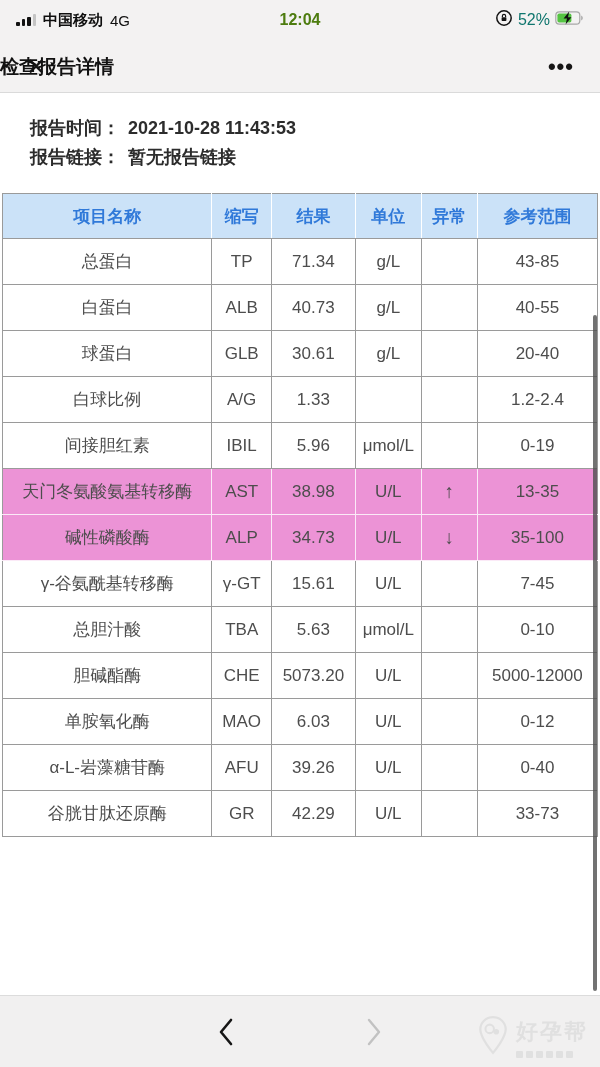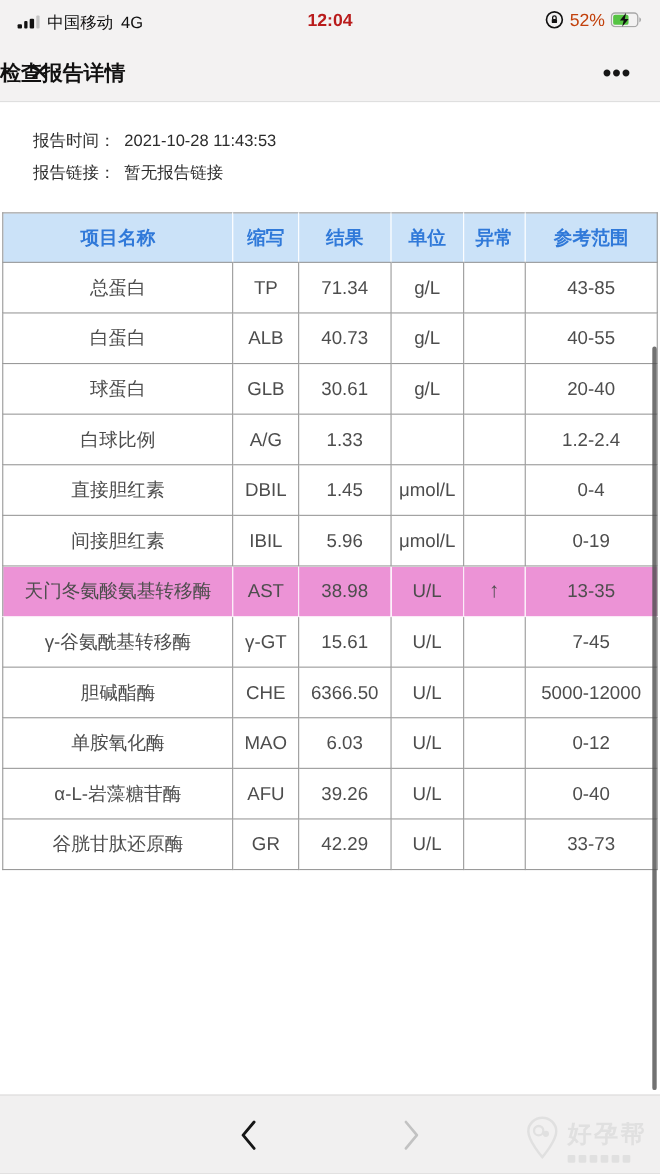--- a/index.html
+++ b/index.html
@@ -12,34 +12,34 @@
   .screen{position:relative;width:600px;height:1067px;background:#fff;overflow:hidden;margin:0 auto;}
 
   
   .chrome{position:absolute;top:0;left:0;width:100%;height:93px;background:var(--chrome-bg);border-bottom:1px solid #dadada;}
   .statusbar{position:absolute;top:0;left:0;width:100%;height:40px;display:flex;align-items:center;padding:0 16px;}
   .sb-left{display:flex;align-items:center;gap:7px;}
   .sig{display:flex;align-items:flex-end;gap:2px;height:12px;}
   .sig i{display:block;width:3.5px;border-radius:1px;background:#121212;}
   .sig i:nth-child(1){height:4.5px}.sig i:nth-child(2){height:7px}
   .sig i:nth-child(3){height:9.5px}.sig i:nth-child(4){height:12px;background:#c4c4c4;}
-  .carrier{font-size:15px;color:#0f0f0f;font-weight:400;}
+  .carrier{font-size:15px;color:#0f0f0f;font-weight:700;}
   .net{font-size:15px;color:#0f0f0f;}
-  .sb-time{position:absolute;left:0;right:0;text-align:center;font-size:16px;font-weight:bold;color:#b91c1c;}
+  .sb-time{position:absolute;left:0;right:0;text-align:center;font-size:16px;font-weight:bold;color:#4d7c0f;}
   .sb-right{margin-left:auto;display:flex;align-items:center;gap:5px;z-index:2;}
-  .pct{font-size:16px;color:#c2410c;}
+  .pct{font-size:16px;color:#0f766e;}
   
   .navbar{position:absolute;top:40px;left:0;width:100%;height:53px;display:flex;align-items:center;padding:0 26px;}
   .close-x{font-size:24px;color:#161616;line-height:1;cursor:pointer;}
   .nav-title{position:absolute;left:0;right:4px;text-align:left;font-size:19px;font-weight:bold;color:#111;}
   .more-dots{margin-left:auto;font-size:22px;font-weight:bold;color:#161616;letter-spacing:1px;z-index:2;cursor:pointer;}
 
   
   .info{position:absolute;top:93px;left:0;width:100%;padding:21px 30px 0;background:#fff;}
-  .info-row{font-size:15px;color:#2c2c2c;line-height:29px;display:flex;}
+  .info-row{font-size:18px;color:#2c2c2c;line-height:29px;display:flex;font-weight:bold;}
   .info-row .lbl{margin-right:8px;}
 
   
   .tablewrap{position:absolute;top:193px;left:2px;width:596px;}
   table{width:100%;border-collapse:collapse;table-layout:fixed;}
   th{background:var(--header-bg);color:var(--header-text);font-size:17px;font-weight:600;height:45px;
      border:1px solid #fff;border-top:1px solid var(--grid);border-bottom:1px solid var(--grid);}
   th:first-child{border-left:1px solid var(--grid);}
   th:last-child{border-right:1px solid var(--grid);}
   td{height:46px;text-align:center;font-size:17px;color:var(--cell-text);border:1px solid var(--grid);
@@ -164,55 +164,63 @@
           </tr>
           <tr>
             <td class="c-name">白球比例</td>
             <td class="c-abbr">A/G</td>
             <td class="c-result">1.33</td>
             <td class="c-unit"></td>
             <td class="c-flag"></td>
             <td class="c-range">1.2-2.4</td>
           </tr>
           <tr>
-            <td class="c-name">直接胆红素</td>
-            <td class="c-abbr">DBIL</td>
-            <td class="c-result">1.45</td>
-            <td class="c-unit">μmol/L</td>
-            <td class="c-flag"></td>
-            <td class="c-range">0-4</td>
-          </tr>
-          <tr>
             <td class="c-name">间接胆红素</td>
             <td class="c-abbr">IBIL</td>
             <td class="c-result">5.96</td>
             <td class="c-unit">μmol/L</td>
             <td class="c-flag"></td>
             <td class="c-range">0-19</td>
           </tr>
           <tr class="abn">
             <td class="c-name">天门冬氨酸氨基转移酶</td>
             <td class="c-abbr">AST</td>
             <td class="c-result">38.98</td>
             <td class="c-unit">U/L</td>
             <td class="c-flag">↑</td>
             <td class="c-range">13-35</td>
           </tr>
+          <tr class="abn">
+            <td class="c-name">碱性磷酸酶</td>
+            <td class="c-abbr">ALP</td>
+            <td class="c-result">34.73</td>
+            <td class="c-unit">U/L</td>
+            <td class="c-flag">↓</td>
+            <td class="c-range">35-100</td>
+          </tr>
           <tr>
             <td class="c-name">γ-谷氨酰基转移酶</td>
             <td class="c-abbr">γ-GT</td>
             <td class="c-result">15.61</td>
             <td class="c-unit">U/L</td>
             <td class="c-flag"></td>
             <td class="c-range">7-45</td>
           </tr>
           <tr>
+            <td class="c-name">总胆汁酸</td>
+            <td class="c-abbr">TBA</td>
+            <td class="c-result">5.63</td>
+            <td class="c-unit">μmol/L</td>
+            <td class="c-flag"></td>
+            <td class="c-range">0-10</td>
+          </tr>
+          <tr>
             <td class="c-name">胆碱酯酶</td>
             <td class="c-abbr">CHE</td>
-            <td class="c-result">6366.50</td>
+            <td class="c-result">5073.20</td>
             <td class="c-unit">U/L</td>
             <td class="c-flag"></td>
             <td class="c-range">5000-12000</td>
           </tr>
           <tr>
             <td class="c-name">单胺氧化酶</td>
             <td class="c-abbr">MAO</td>
             <td class="c-result">6.03</td>
             <td class="c-unit">U/L</td>
             <td class="c-flag"></td>

